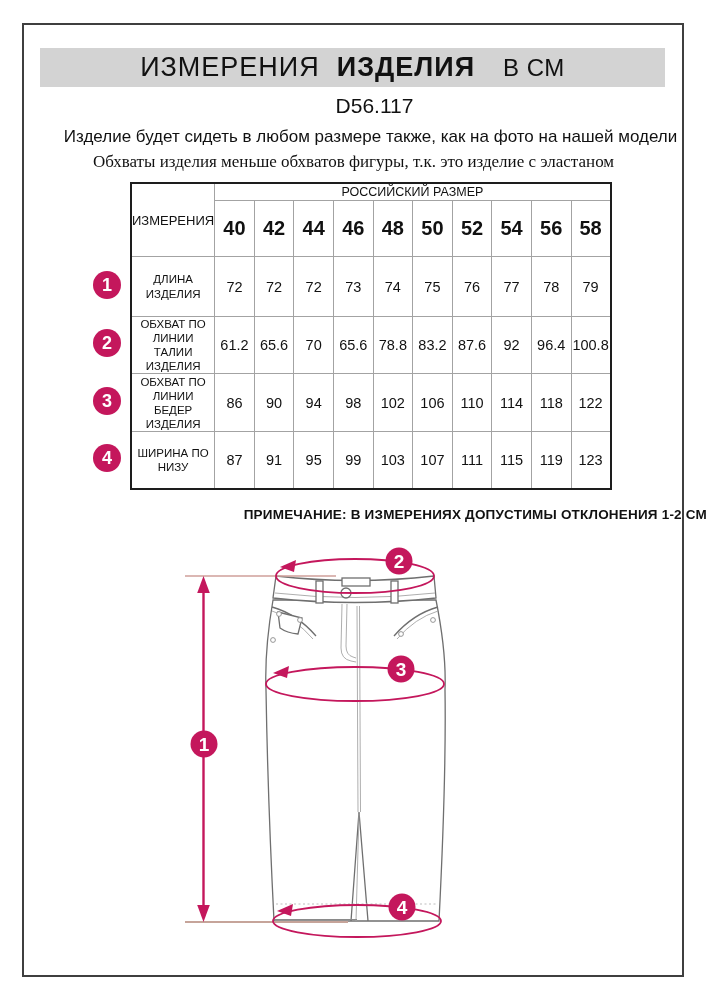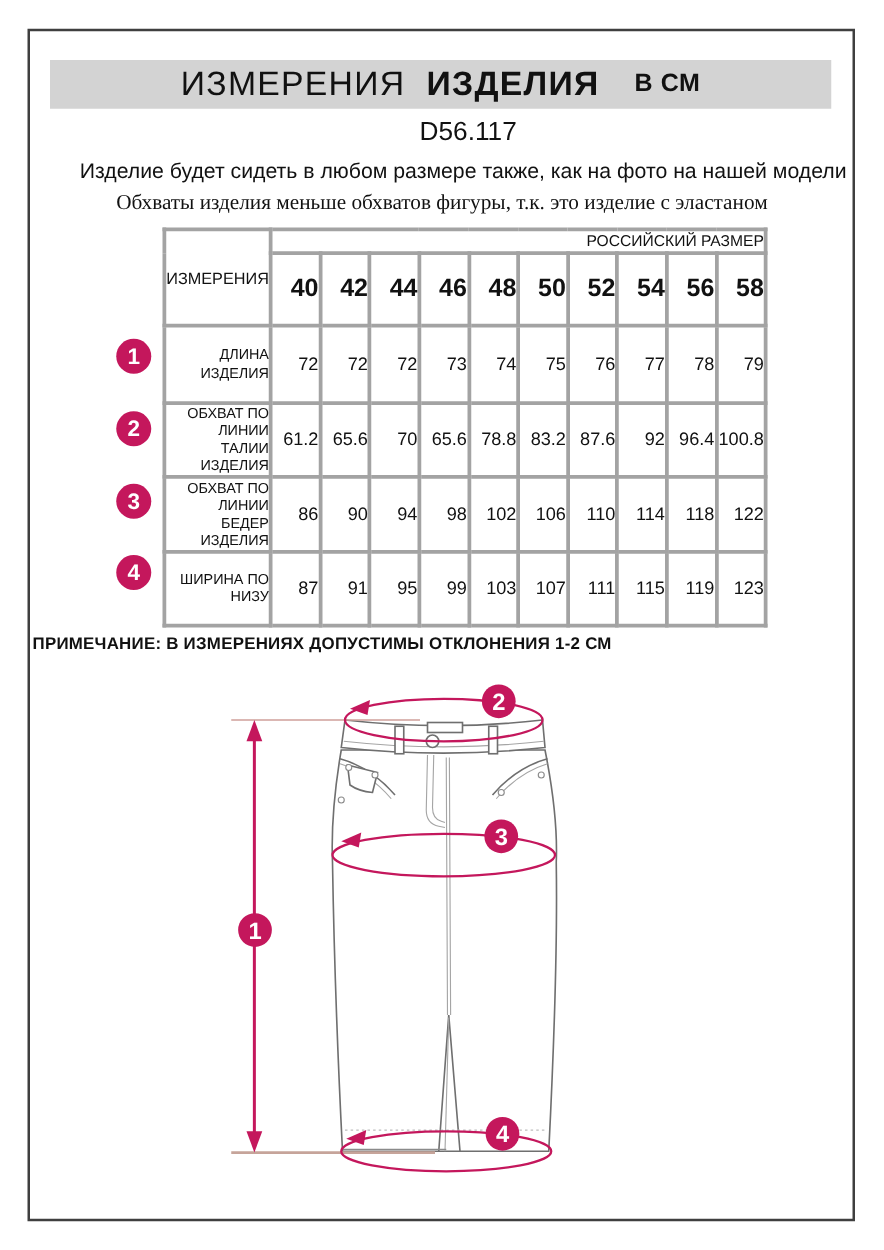--- a/index.html
+++ b/index.html
@@ -10,46 +10,46 @@
   .frame{
     position:absolute;left:22px;top:23px;width:662px;height:954px;
     border:2px solid #3f3f3f;box-sizing:border-box;background:#fff;
   }
   .title-bar{
     position:absolute;left:40px;top:48px;width:625px;height:39px;
     background:#d3d3d3;display:flex;align-items:center;justify-content:center;
   }
   .title-w1{font-size:27px;font-weight:400;letter-spacing:1px;}
   .title-w2{font-size:27px;font-weight:700;letter-spacing:1px;margin-left:17px;}
-  .title-unit{font-size:20px;font-weight:700;margin-left:28px;letter-spacing:.5px;}
+  .title-unit{font-size:24px;font-weight:400;margin-left:28px;letter-spacing:.5px;}
   .article{position:absolute;left:0;right:0;top:94px;text-align:center;font-size:21px;padding-left:42px;}
   .sub{position:absolute;left:0;right:0;text-align:center;font-size:17px;}
   .sub1{top:127px;padding-left:34px;} .sub2{top:152px;font-family:Liberation Serif, serif;}
   table.size-table{
     position:absolute;left:130px;top:182px;border-collapse:collapse;
     table-layout:fixed;border:2px solid #1d1d1d;
   }
   .size-table th,.size-table td{
-    border:3px solid #a3a3a3;text-align:right;vertical-align:middle;
+    border:1px solid #a3a3a3;text-align:center;vertical-align:middle;
     padding:0;font-weight:400;
   }
   th.group-h{font-size:12.5px;height:16px;}
   th.size-h{font-size:20px;font-weight:700;height:55px;}
   th.measure-h{font-size:13px;}
   th.rowlabel{font-size:11.5px;white-space:pre-line;line-height:1.22;}
   .size-table td{font-size:14.5px;}
   tr.r0>*{height:59px;} tr.r1>*{height:56px;} tr.r2>*{height:57px;} tr.r3>*{height:56px;}
   .badge{
     position:absolute;width:28px;height:28px;border-radius:50%;
     background:#c4175c;color:#fff;font-weight:700;font-size:18px;
     display:flex;align-items:center;justify-content:center;left:93px;
   }
   .b1{top:271px;} .b2{top:329px;} .b3{top:387px;} .b4{top:444px;}
   .note{
-    position:absolute;left:0;right:0;top:507px;text-align:left;
+    position:absolute;left:0;right:0;top:507px;text-align:right;
     font-size:13.5px;font-weight:700;text-indent:26px;letter-spacing:.2px;
   }
   svg.diagram{position:absolute;left:170px;top:540px;}
   .sk{stroke:#6f6f6f;stroke-width:1.3;fill:none;}
   .skf{stroke:#6f6f6f;stroke-width:1.3;fill:#fff;}
   .st{stroke:#a5a5a5;stroke-width:.9;fill:none;}
   .riv{stroke:#8b8b8b;stroke-width:.9;fill:#fff;}
   .ann{stroke:#c4175c;fill:none;}
   .annf{fill:#c4175c;stroke:none;}
   .callout-num{fill:#fff;font-weight:700;font-size:19px;font-family:"Liberation Sans",sans-serif;text-anchor:middle;}

